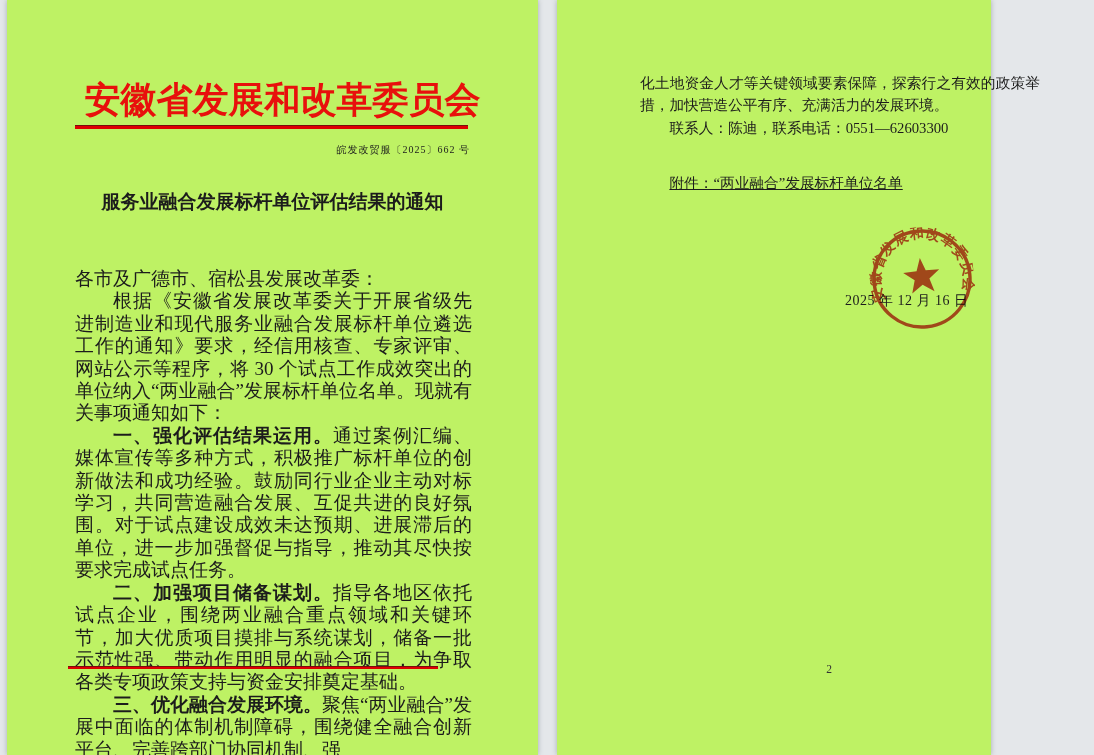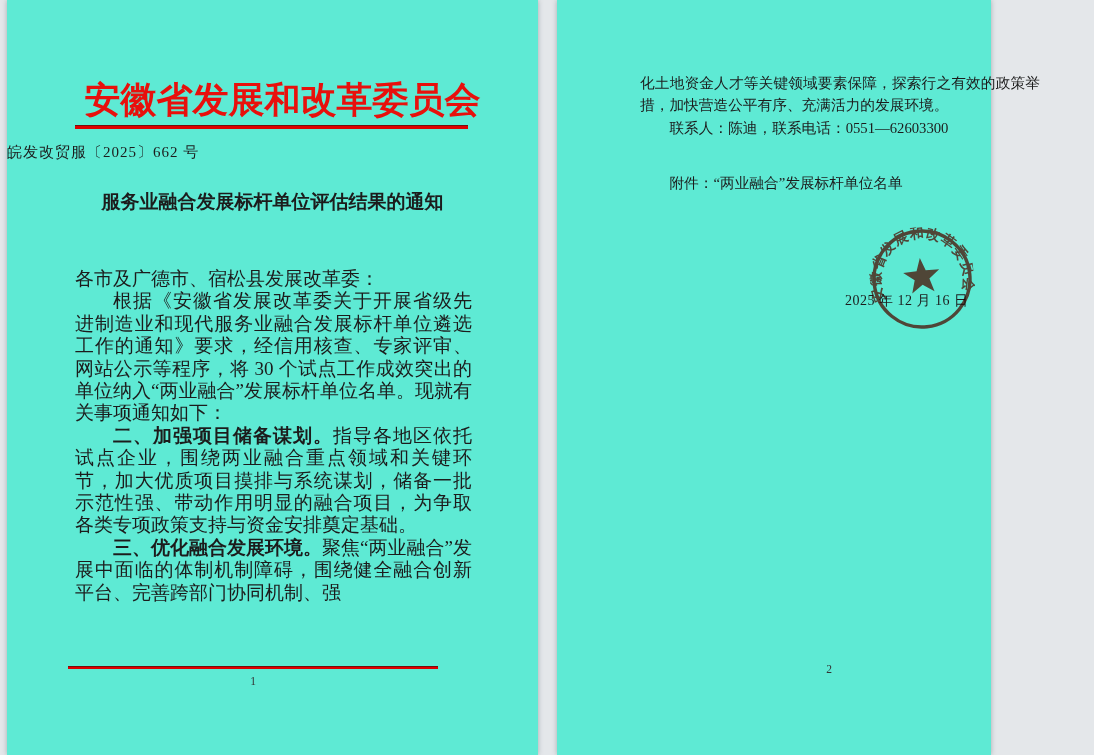--- a/index.html
+++ b/index.html
@@ -12,40 +12,40 @@
   *{box-sizing:border-box;}
   html,body{margin:0;padding:0;}
   body{
     width:1094px;height:755px;overflow:hidden;
     background:var(--bg);
     font-family:"Liberation Serif","DejaVu Serif",serif;
     color:var(--ink);
     position:relative;
   }
   .page{
-    position:absolute;top:0;height:755px;background:#5eead4;
+    position:absolute;top:0;height:755px;background:#bef264;
     box-shadow:0 0 5px rgba(50,60,70,.35);
   }
   .page1{left:7px;width:531px;}
   .page2{left:557px;width:434px;}
 
   
   .agency{
     position:absolute;top:76px;left:20px;right:0;
     text-align:center;color:var(--hdr-red);
     font-size:36px;font-weight:bold;letter-spacing:0;
     white-space:nowrap;
   }
   .red-rule{
     position:absolute;top:125px;left:68px;width:393px;height:4px;
     background:var(--rule-red);border-top:1px solid #7a0c0c;
   }
   .doc-number{
     position:absolute;top:143px;left:0;width:463px;
-    font-size:15px;letter-spacing:1px;
+    text-align:right;font-size:10px;letter-spacing:1px;
   }
   .title{
     position:absolute;top:188px;left:30px;right:30px;
     text-align:center;font-size:19px;font-weight:bold;line-height:27px;
   }
   .body{
     position:absolute;text-align:justify;
   }
   .body p{margin:0;text-indent:2em;}
   .body p.salutation,.body p.cont{text-indent:0;}
@@ -54,21 +54,21 @@
   .body b{font-weight:bold;}
   .footer-rule{
     position:absolute;top:666px;left:61px;width:370px;height:3px;
     background:var(--rule-red);border-top:1px solid #7a0c0c;
   }
   .pnum{position:absolute;font-size:11.5px;color:#333;}
   .p1num{top:675px;left:0;width:492px;text-align:center;}
   .p2num{top:663px;left:0;width:544px;text-align:center;}
 
   
-  .attach{margin-top:33px !important;}
+  .attach{margin-top:33px !important;text-decoration:underline;}
   .date{
     position:absolute;top:292px;left:288px;
     font-size:14px;letter-spacing:.5px;white-space:nowrap;
   }
   .seal{
     position:absolute;left:313px;top:227px;width:104px;height:104px;
     mix-blend-mode:multiply;opacity:.92;transform:rotate(-6deg);
   }
   .seal circle{fill:none;stroke:var(--seal-red);stroke-width:3.4;}
   .seal polygon{fill:var(--seal-red);}
@@ -84,20 +84,21 @@
 <div class="page page1">
   <div class="agency">安徽省发展和改革委员会</div>
   <div class="red-rule"></div>
   <div class="doc-number">皖发改贸服〔2025〕662 号</div>
   <div class="title">
     <div>服务业融合发展标杆单位评估结果的通知</div>
   </div>
   <div class="body body1">
     <p class="salutation">各市及广德市、宿松县发展改革委：</p>
     <p>根据《安徽省发展改革委关于开展省级先进制造业和现代服务业融合发展标杆单位遴选工作的通知》要求，经信用核查、专家评审、网站公示等程序，将 30 个试点工作成效突出的单位纳入“两业融合”发展标杆单位名单。现就有关事项通知如下：</p>
+    <p><b>一、强化评估结果运用。</b><span>通过案例汇编、媒体宣传等多种方式，积极推广标杆单位的创新做法和成功经验。鼓励同行业企业主动对标学习，共同营造融合发展、互促共进的良好氛围。对于试点建设成效未达预期、进展滞后的单位，进一步加强督促与指导，推动其尽快按要求完成试点任务。</span></p>
     <p><b>二、加强项目储备谋划。</b><span>指导各地区依托试点企业，围绕两业融合重点领域和关键环节，加大优质项目摸排与系统谋划，储备一批示范性强、带动作用明显的融合项目，为争取各类专项政策支持与资金安排奠定基础。</span></p>
     <p><b>三、优化融合发展环境。</b><span>聚焦“两业融合”发展中面临的体制机制障碍，围绕健全融合创新平台、完善跨部门协同机制、强</span></p>
   </div>
   <div class="footer-rule"></div>
   <div class="pnum p1num">1</div>
 </div>
 
 <div class="page page2">
   <div class="body body2">
     <p class="cont">化土地资金人才等关键领域要素保障，探索行之有效的政策举措，加快营造公平有序、充满活力的发展环境。</p>

